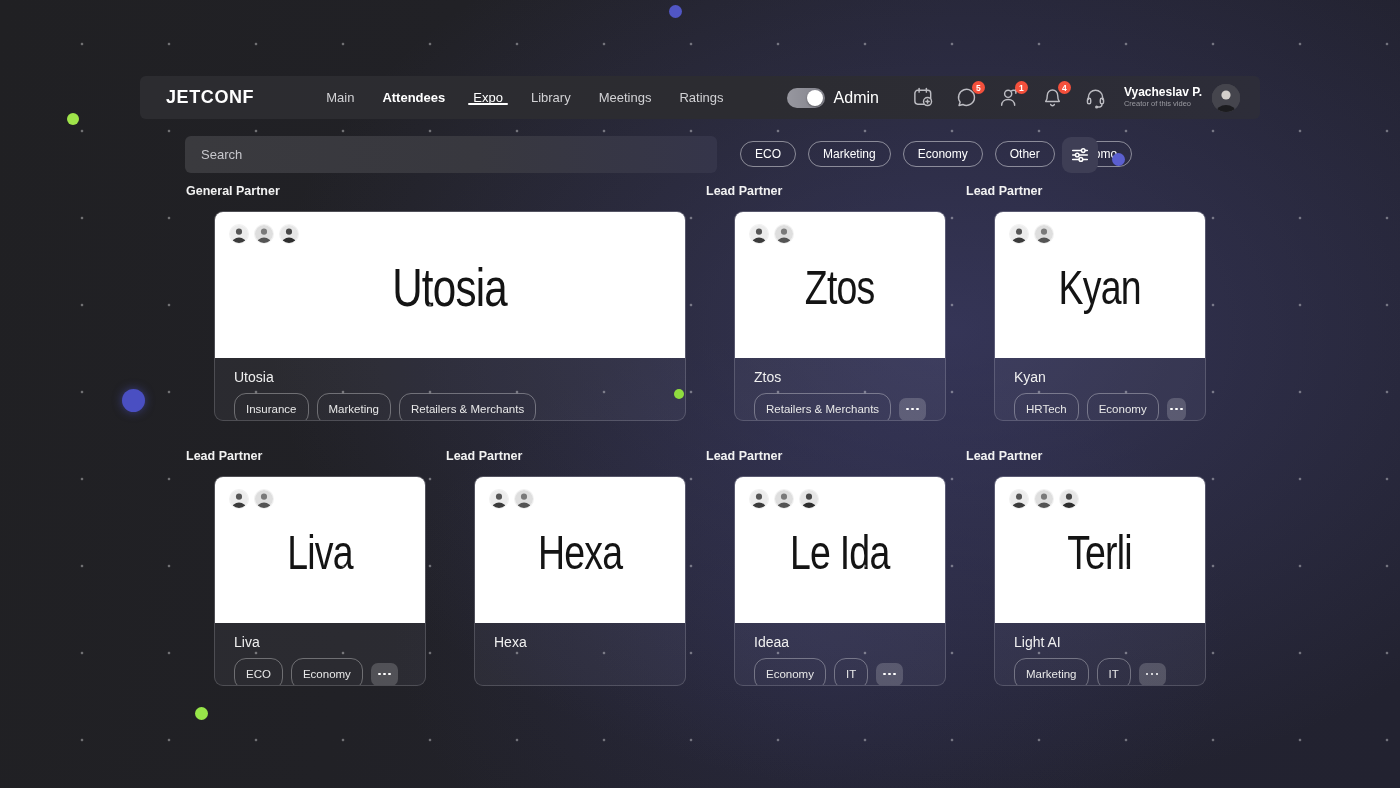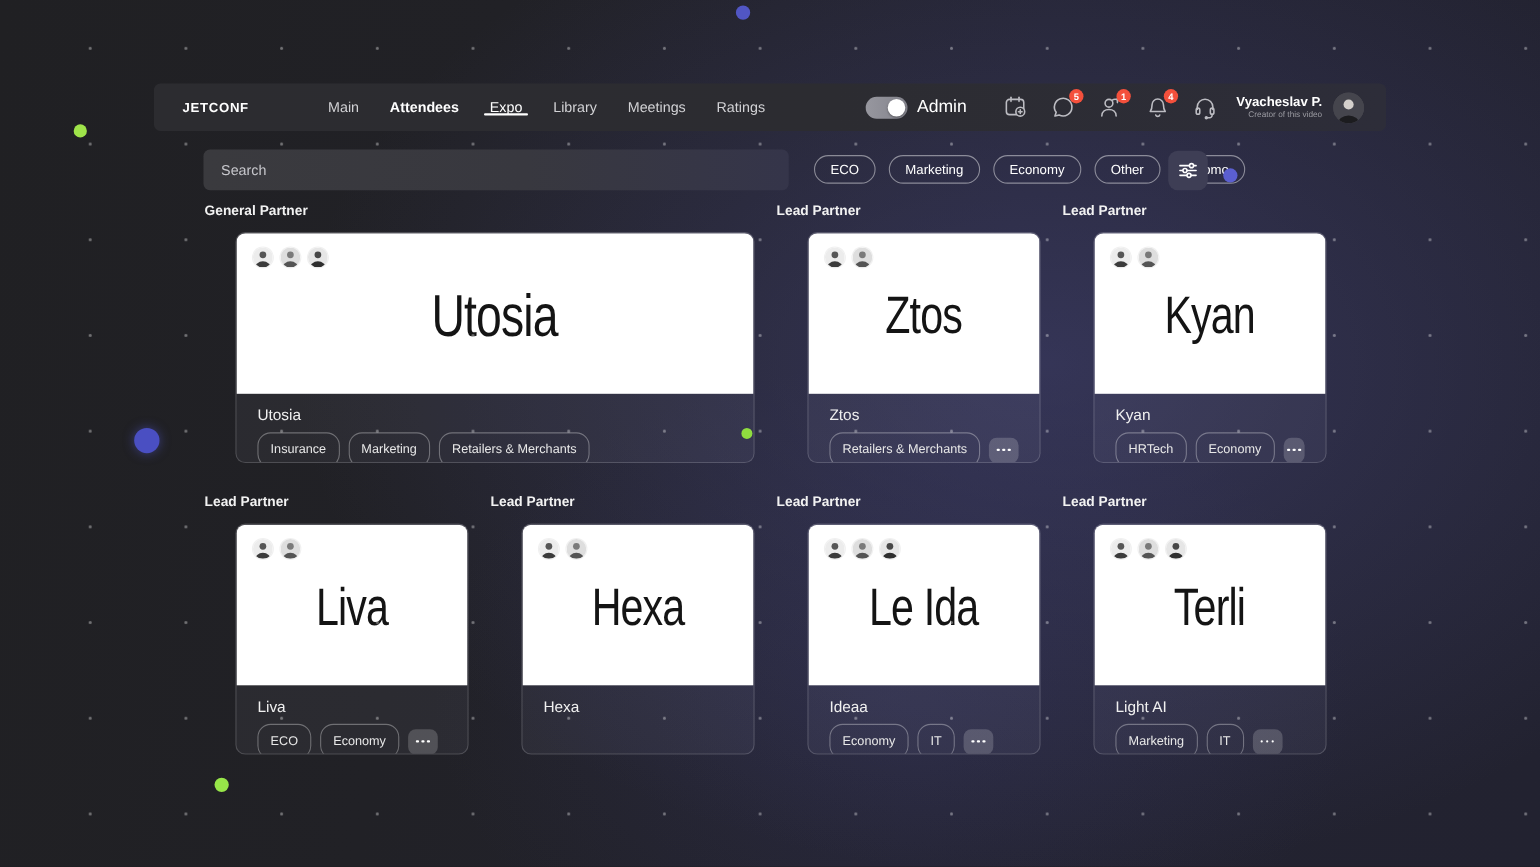--- a/index.html
+++ b/index.html
@@ -17,40 +17,40 @@
     background-size:87px 87px;
   }
   .decor-dot { position:absolute; border-radius:50%; z-index:7; pointer-events:none; }
 
   
   .navbar {
     position:absolute; left:140px; top:76px; width:1120px; height:43px; z-index:3;
     background:linear-gradient(90deg,#2c2c30 0%, #2c2c31 55%, #2d2d39 100%);
     border-radius:6px; display:flex; align-items:center;
   }
-  .logo { margin-left:26px; font-size:12px; font-weight:bold; color:#fff; letter-spacing:.6px; }
+  .logo { margin-left:26px; font-size:18px; font-weight:bold; color:#fff; letter-spacing:.6px; }
   .tabs { display:flex; height:100%; margin-left:58px; align-items:center; }
   .tab { position:relative; display:flex; align-items:center; padding:0 14px; font-size:13px; color:#d2d2d5; cursor:pointer; }
   .tab.emphasized { color:#fff; font-weight:bold; }
   .tab.active { color:#fff; }
   .tab.active::after { content:""; position:absolute; left:9px; right:9px; bottom:0; height:2px; background:#fff; border-radius:1px; }
   .nav-right { margin-left:auto; display:flex; align-items:center; margin-right:20px; }
   .toggle { width:38px; height:20px; border-radius:10px; background:linear-gradient(90deg,#97979f,#83838c); position:relative; cursor:pointer; }
   .toggle .knob { position:absolute; right:2px; top:2px; width:16px; height:16px; border-radius:50%; background:#fff; box-shadow:0 1px 2px rgba(0,0,0,.35); }
   .toggle-label { color:#fff; font-size:16px; margin-left:9px; margin-right:32px; }
   .icon-row { display:flex; align-items:center; gap:18px; margin-right:16px; }
   .icon-btn { position:relative; width:25px; height:25px; display:flex; align-items:center; justify-content:center; cursor:pointer; background:none; border:none; }
   .icon-btn svg { width:23px; height:23px; stroke:#bcbcc2; stroke-width:1.5; fill:none; stroke-linecap:round; stroke-linejoin:round; }
   .badge {
     position:absolute; top:-4px; right:-6px; min-width:13px; height:13px; padding:0 3px;
     border-radius:7px; background:var(--badge,#f4503c); color:#fff; font-size:8.5px; font-weight:bold;
     display:flex; align-items:center; justify-content:center;
   }
   .profile { display:flex; align-items:center; cursor:pointer; }
-  .profile-text { text-align:right; margin-right:10px; line-height:1.15; }
+  .profile-text { margin-right:10px; line-height:1.15; }
   .profile-name { color:#fff; font-size:12px; font-weight:bold; }
   .profile-sub { color:#9a9aa1; font-size:7.5px; }
   .avatar-lg { width:28px; height:28px; border-radius:50%; overflow:hidden; background:#4a4a52; }
 
   
   .search {
     position:absolute; left:185px; top:136px; width:532px; height:37px; z-index:3;
     background:linear-gradient(90deg,#3a3a3e 0%, #38383f 55%, #35354a 100%);
     border:none; border-radius:6px; color:#eee; padding:0 16px; font-size:13px; outline:none;
   }

